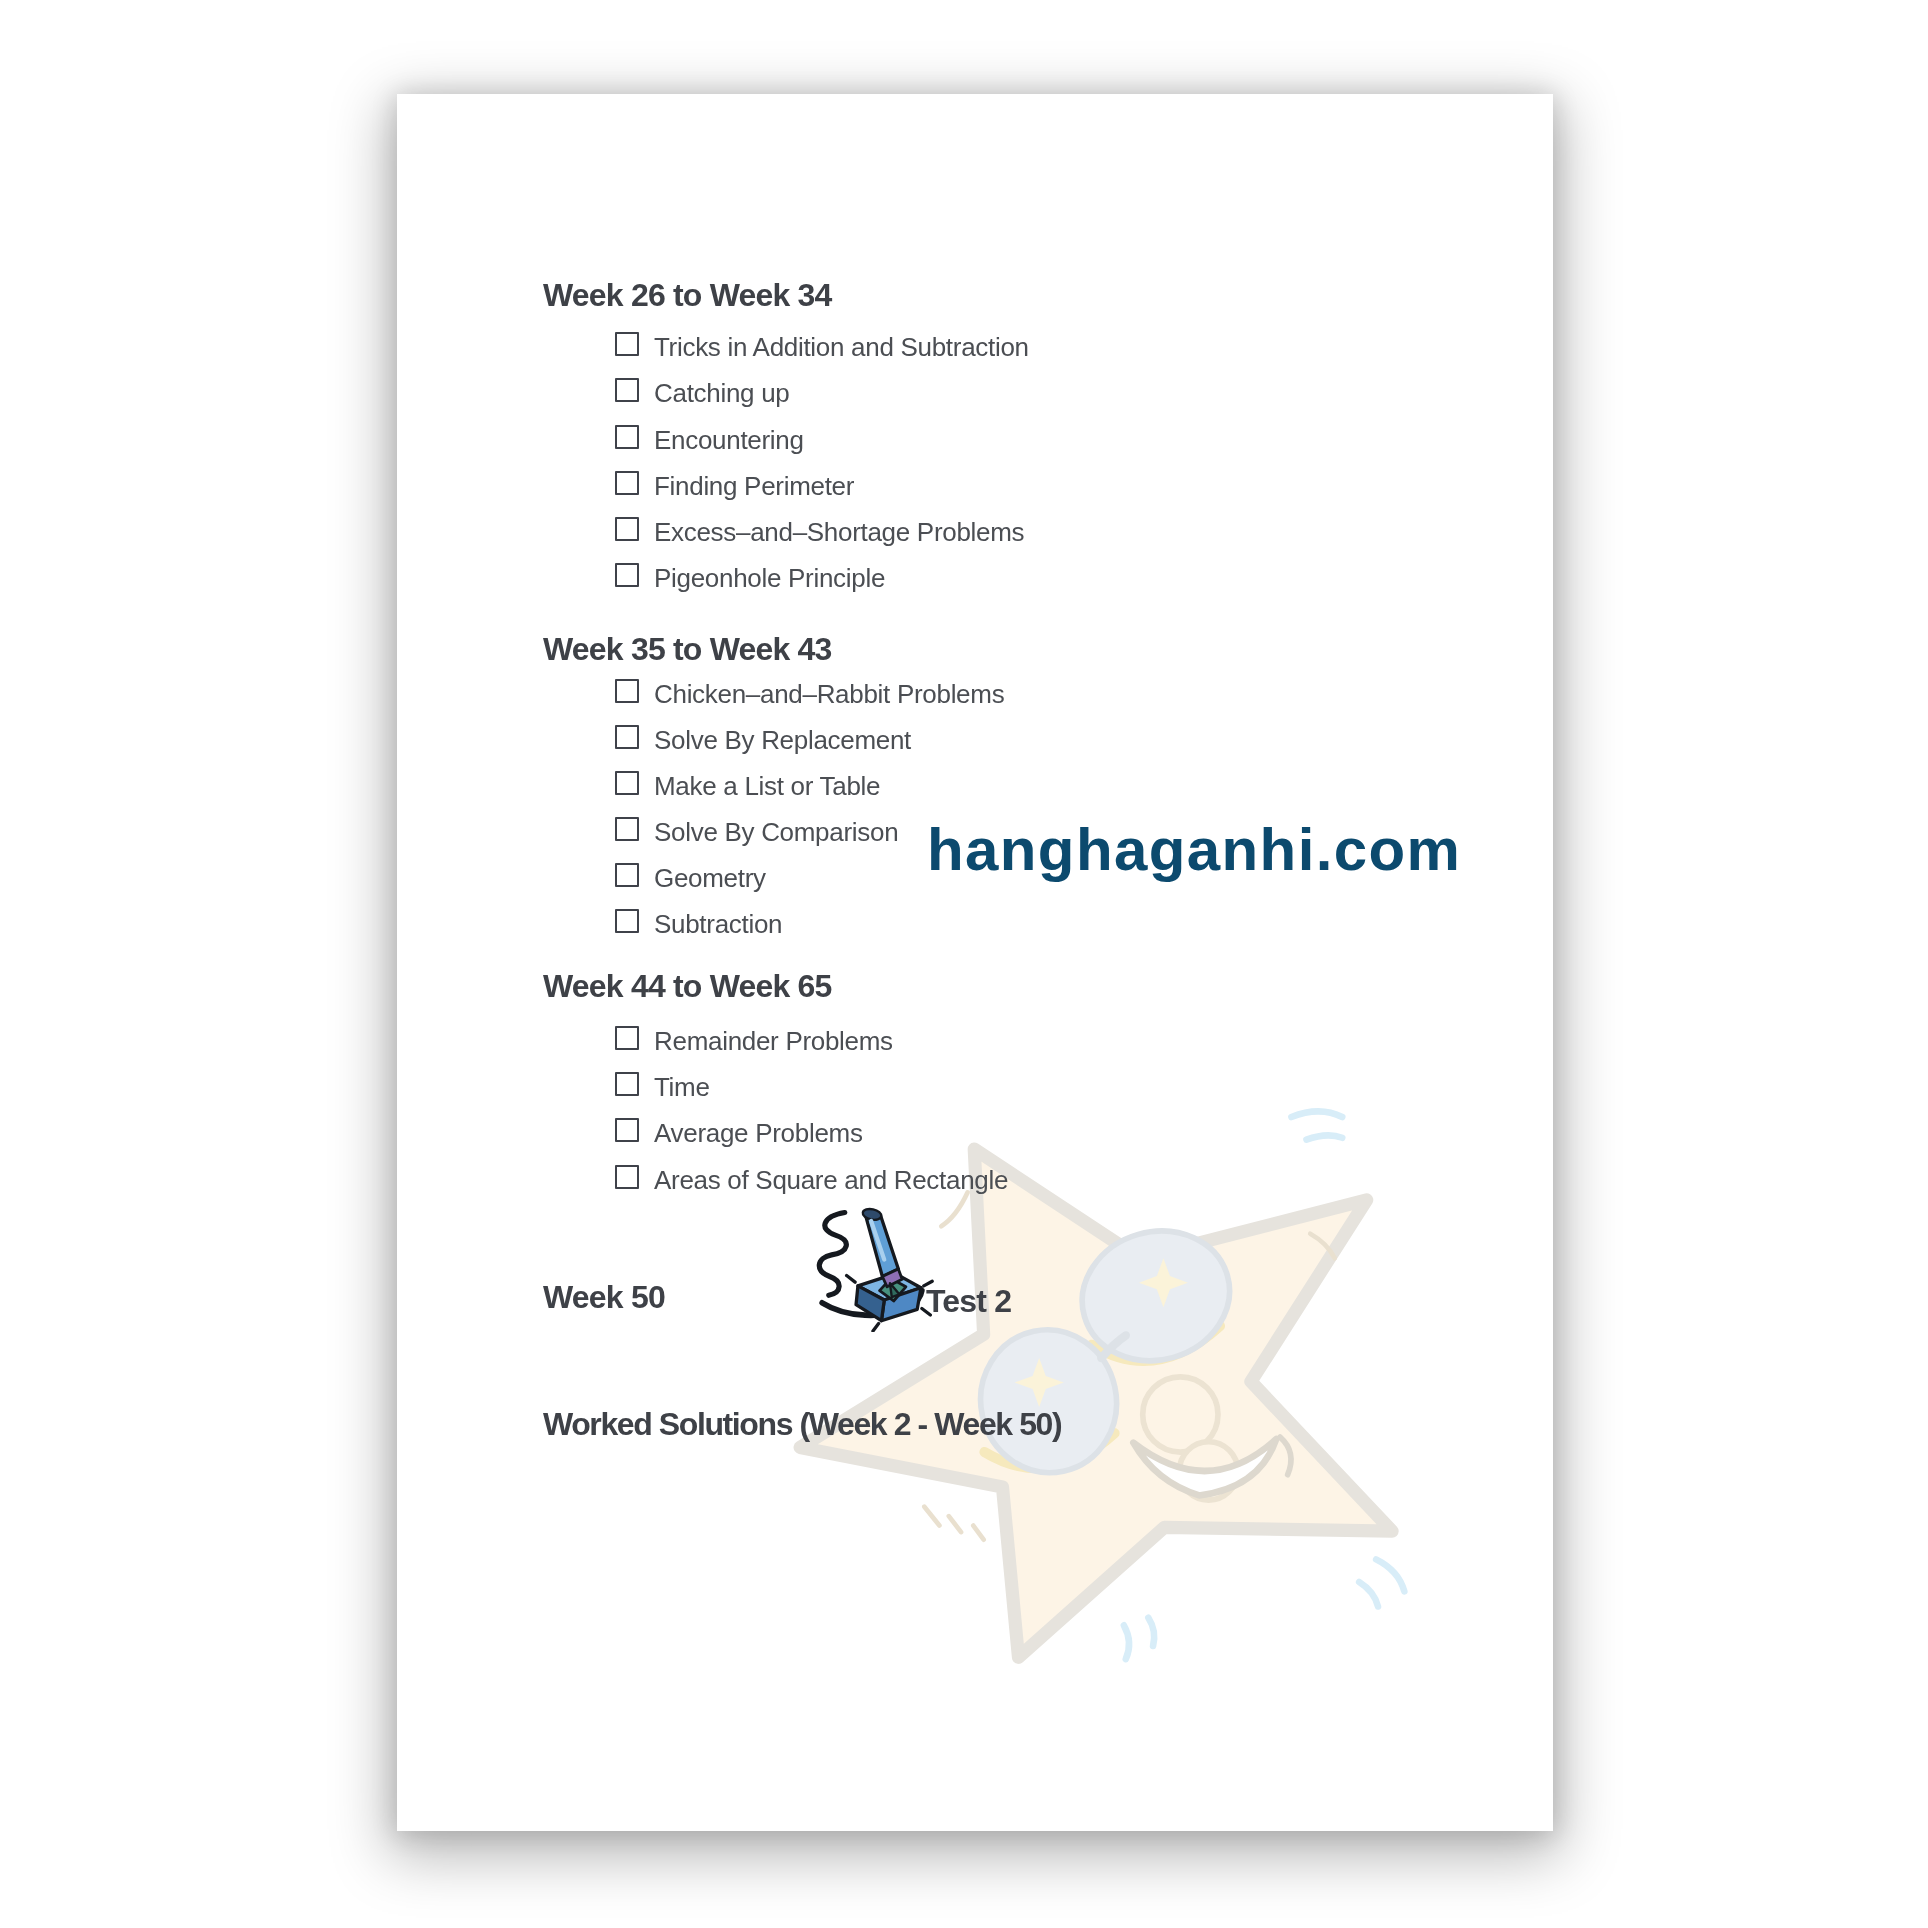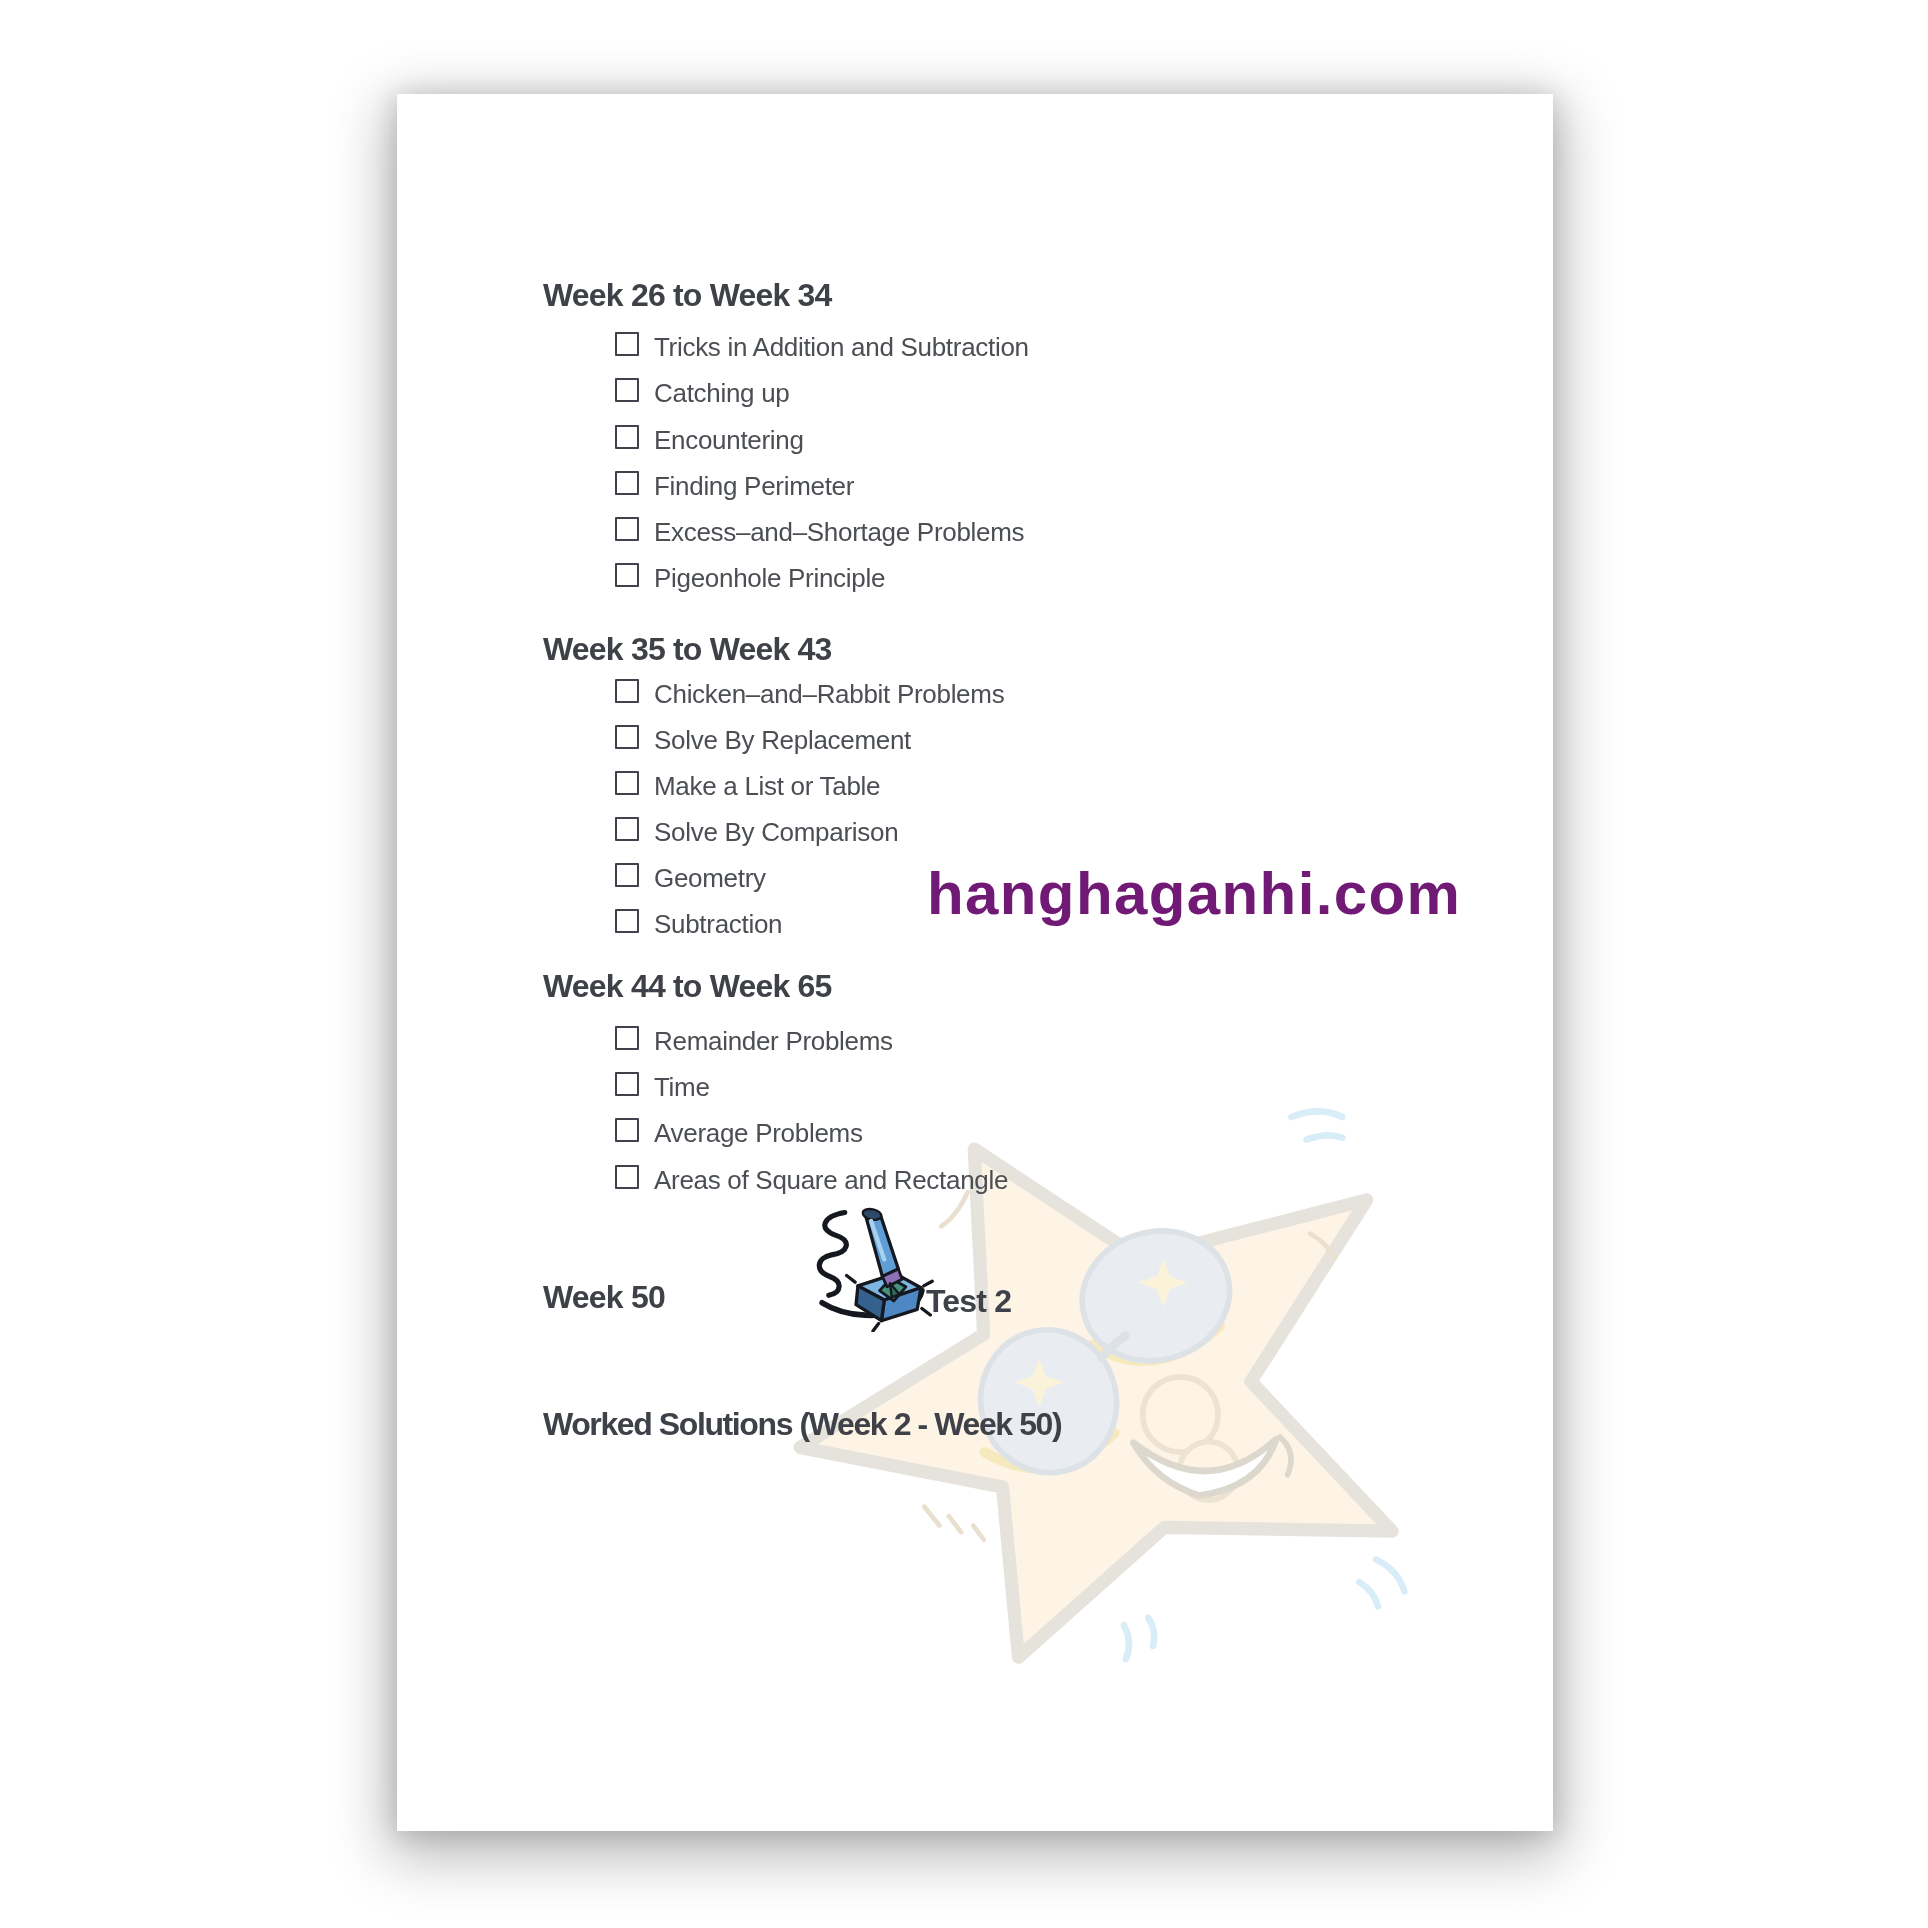--- a/index.html
+++ b/index.html
@@ -64,25 +64,24 @@
     position: absolute;
     left: 412px;
     top: 1111px;
   }
   .wm {
     position: absolute;
     left: 927px;
     top: 815px;
     font-size: 60px;
     font-weight: 700;
-    color: #701a75;
+    color: #0c4a6e;
     letter-spacing: 1.4px;
     white-space: nowrap;
     z-index: 30;
-    margin-top: 44px;
   }
   .txt-layer { position: relative; z-index: 10; }
 </style>
 </head>
 <body>
 
 <div class="canvas">
 
   <div class="page">
 

